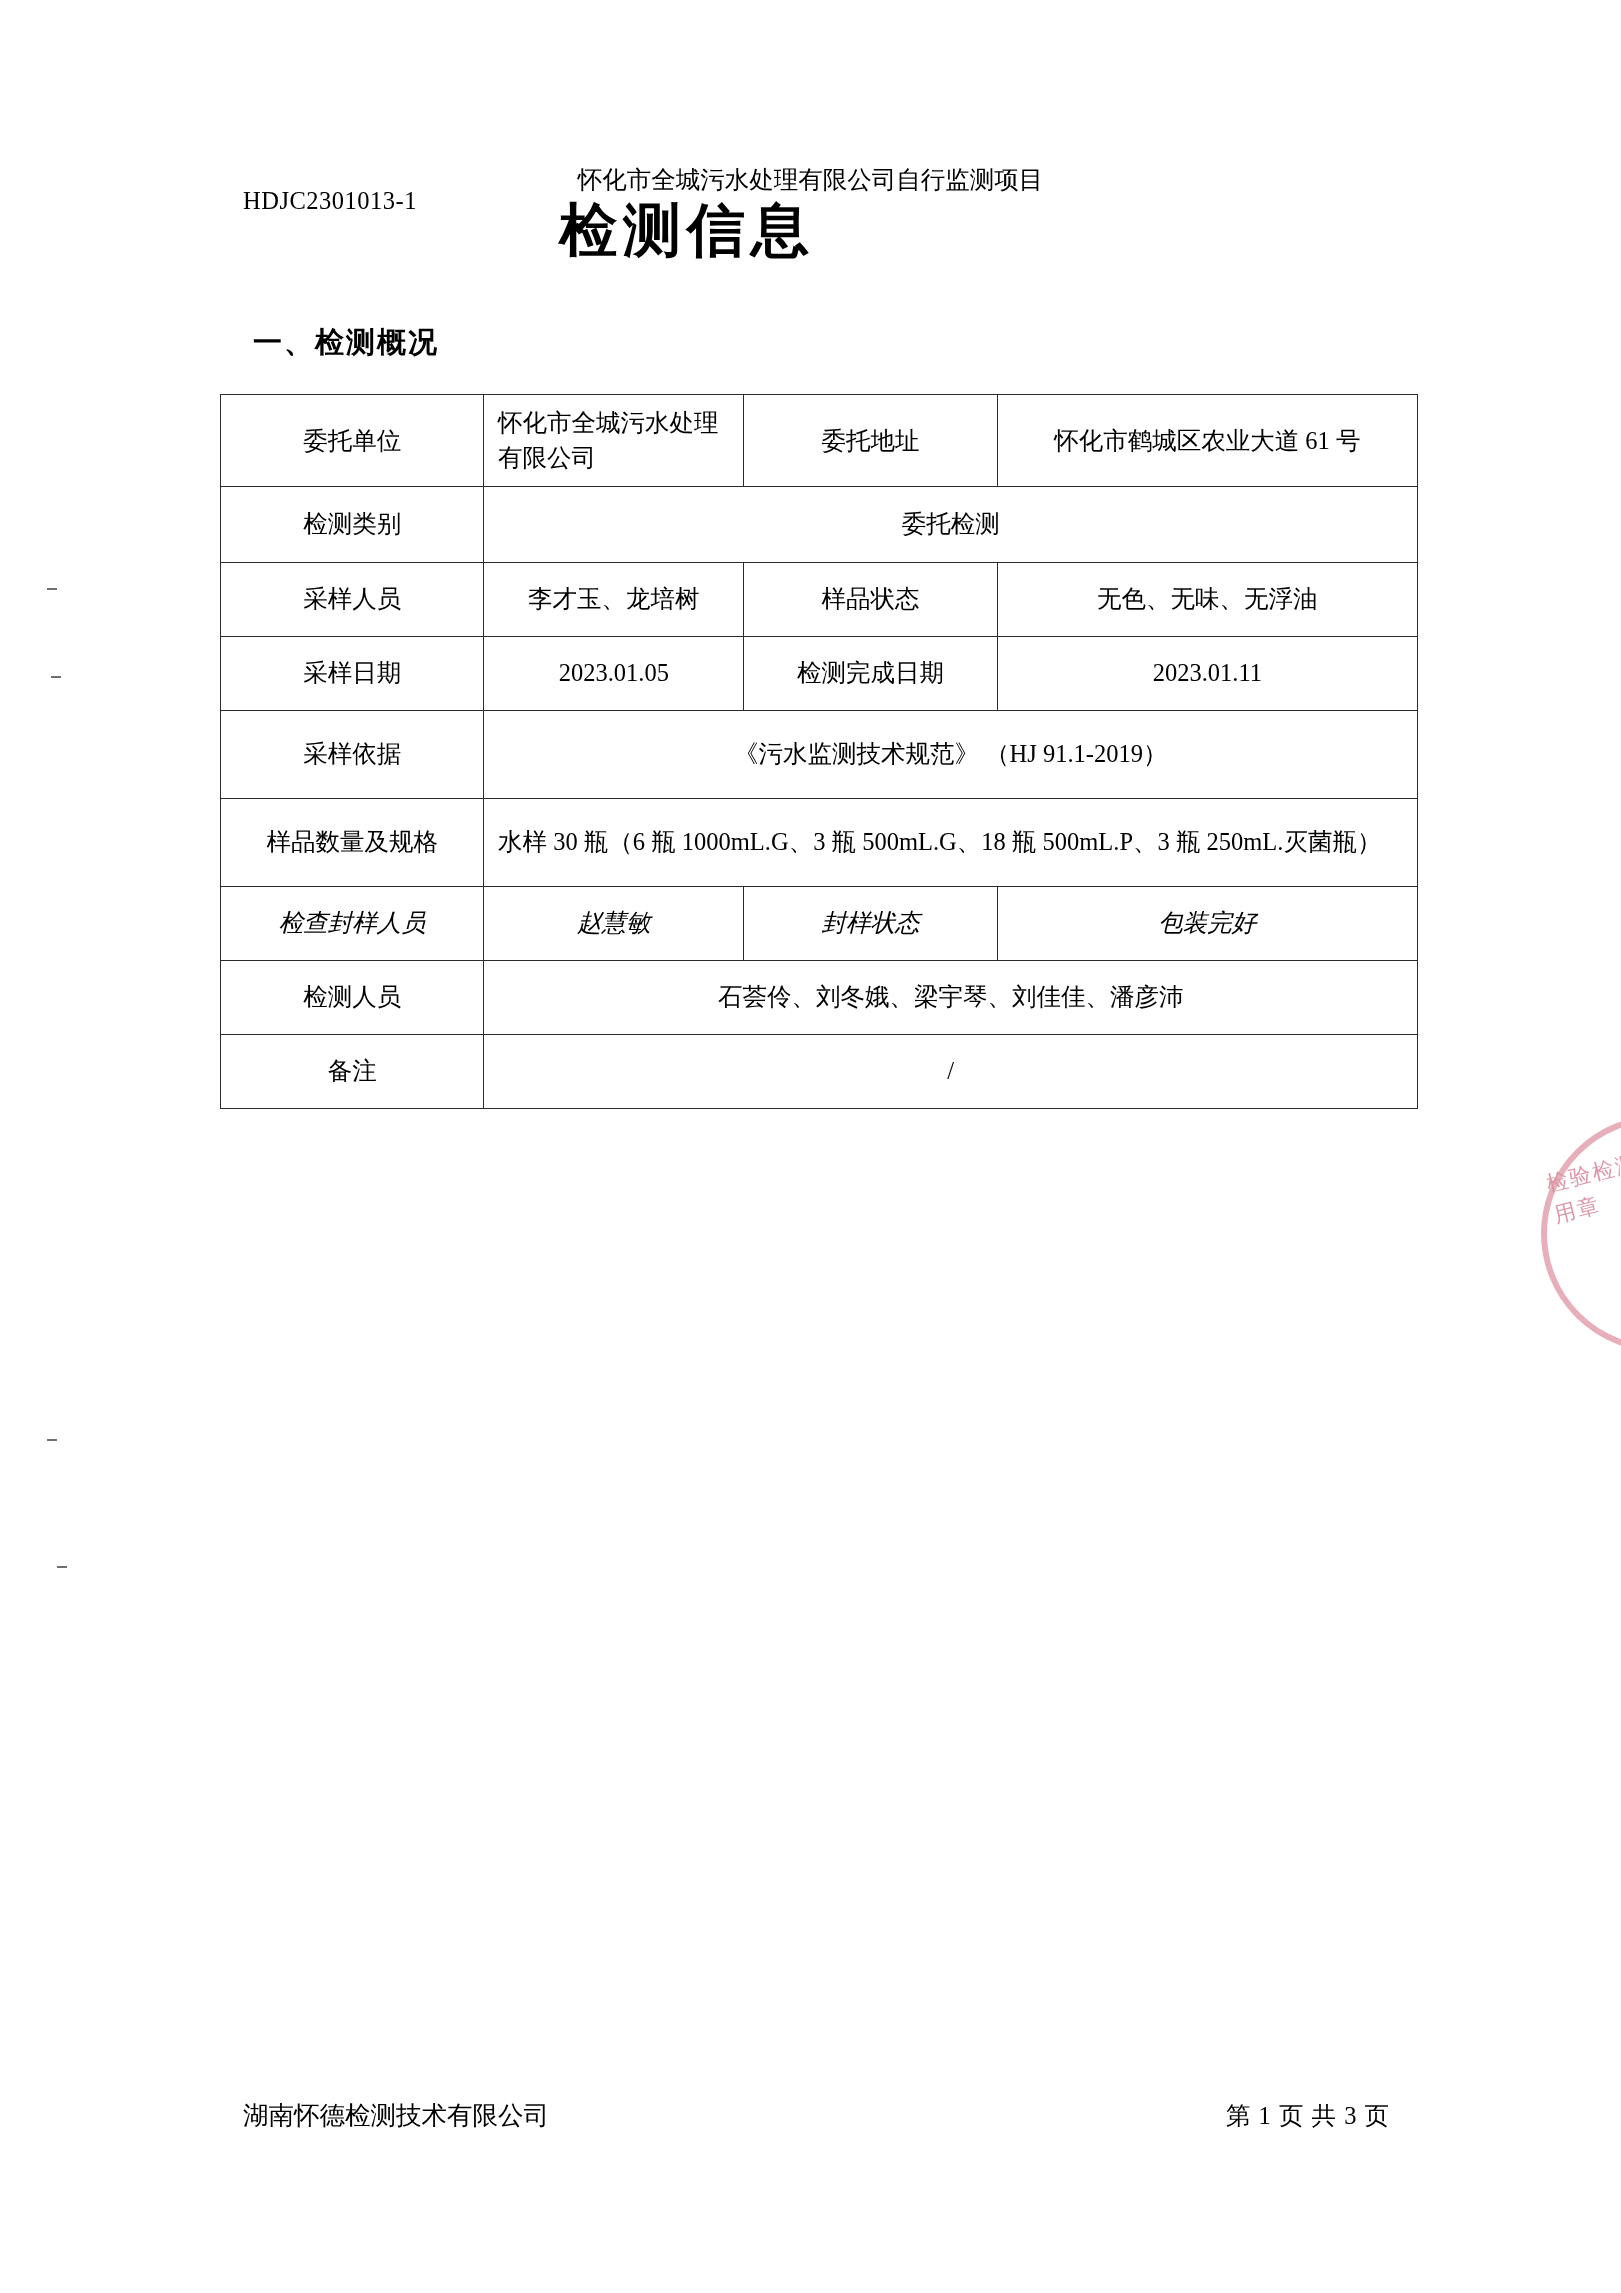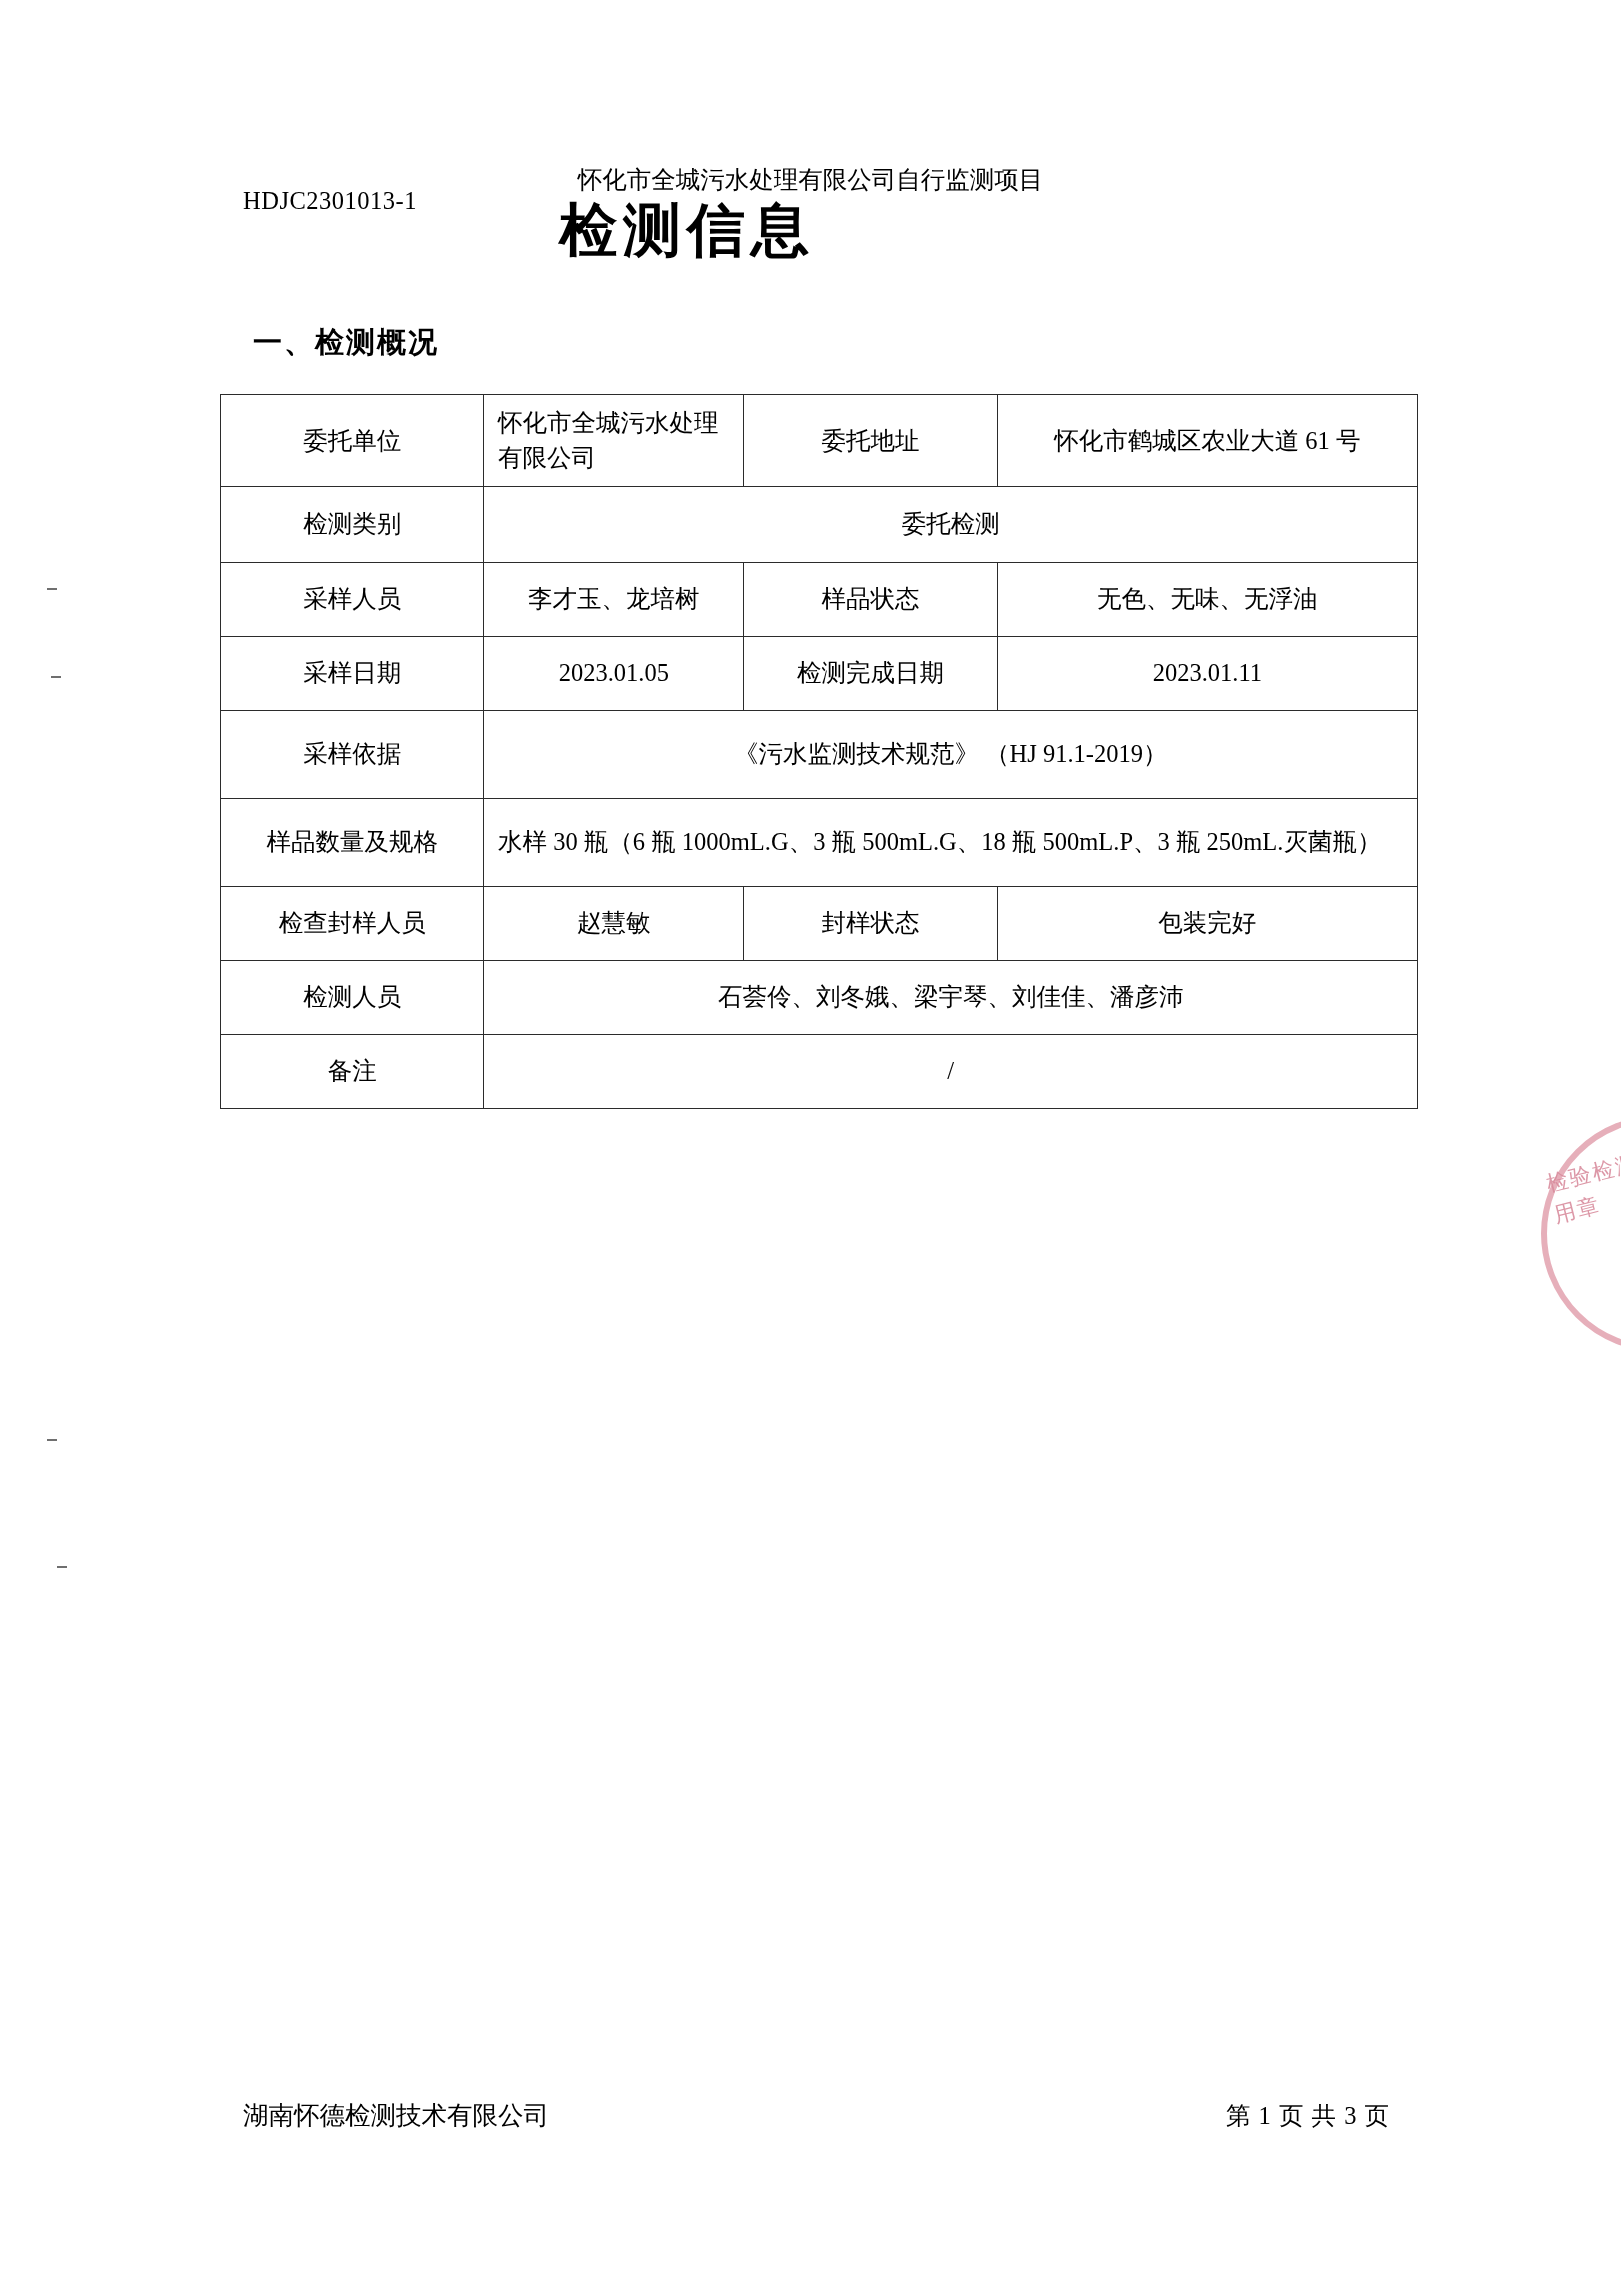--- a/index.html
+++ b/index.html
@@ -95,21 +95,21 @@
   }
   .val-left {
     text-align: left;
   }
   .row-h1 { height: 76px; }
   .row-h2 { height: 76px; margin-left: 40px; }
   .row-h3 { height: 74px; }
   .row-h4 { height: 74px; }
   .row-h5 { height: 88px; }
   .row-h6 { height: 88px; }
-  .row-h7 { height: 74px; }
+  .row-h7 { height: 74px; font-style: italic; }
   .row-h8 { height: 74px; }
   .row-h9 { height: 74px; }
 
   .col-mid { width: 225px; }
   .col-right { width: 392px; }
 
   
   .stamp {
     position: absolute;
     left: 1541px;

